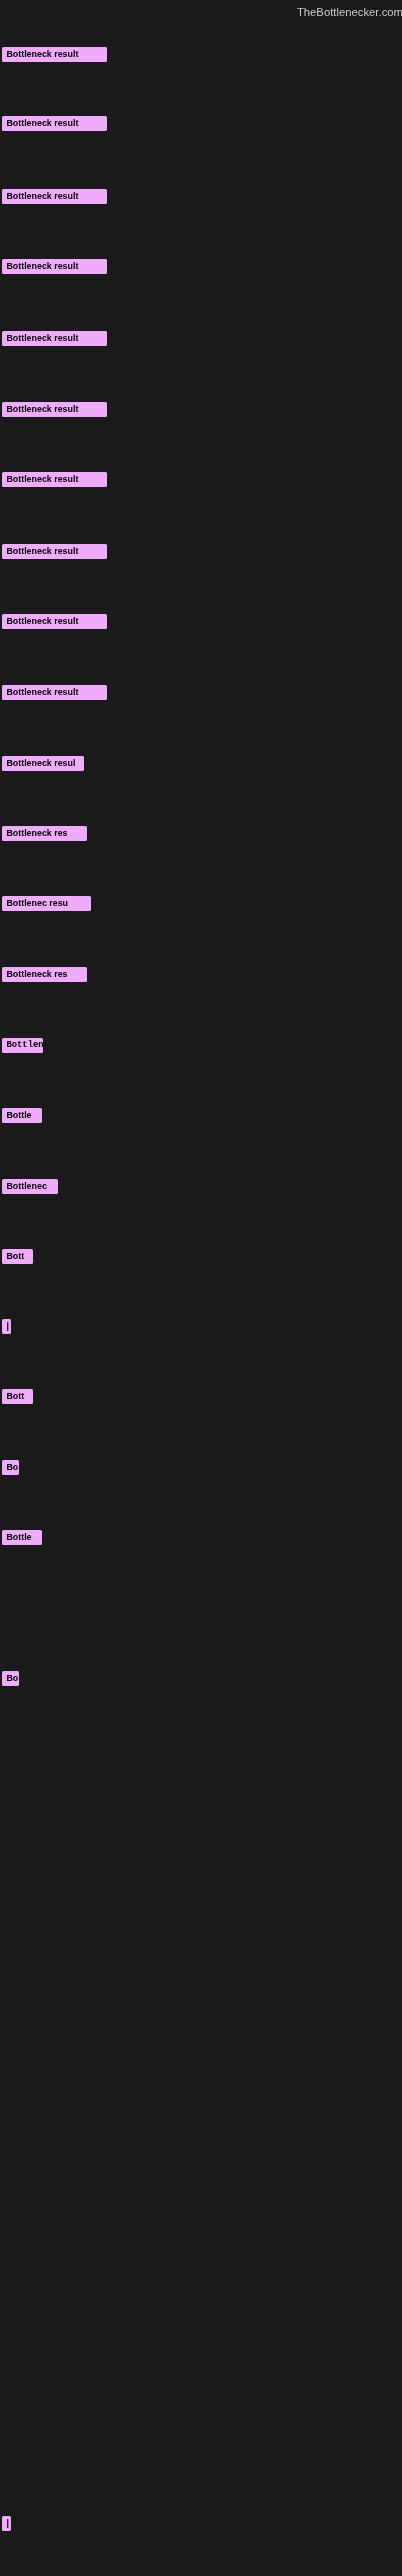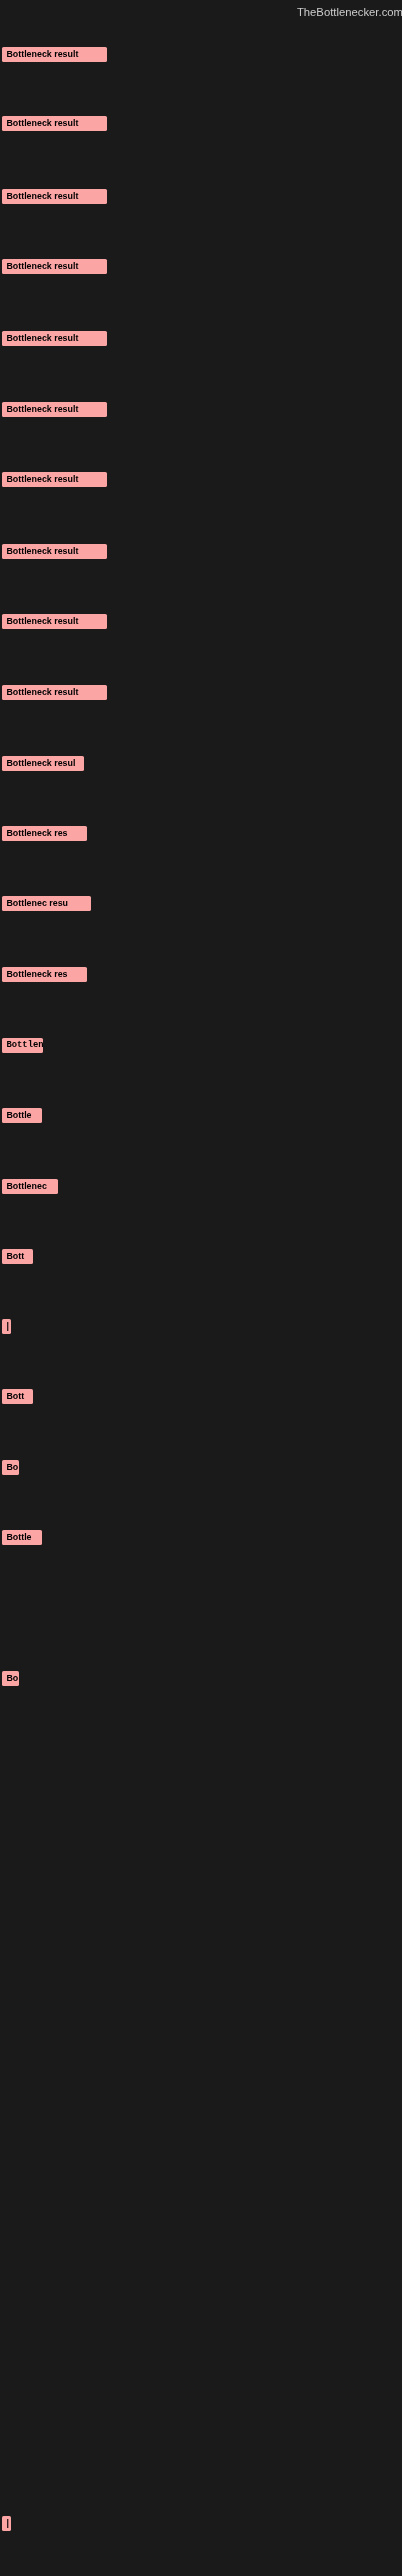--- a/index.html
+++ b/index.html
@@ -19,21 +19,21 @@
     .site-title {
       text-align: right;
       color: #cccccc;
       font-size: 11.3px;
       padding: 6.4px 0;
       font-weight: normal;
     }
 
     .badge {
       display: inline-block;
-      background-color: #fca5a5;
+      background-color: #f0abfc;
       color: #000000;
       font-size: 8.9px;
       font-weight: bold;
       padding: 2.4px 4.8px;
       border-radius: 1.6px;
       white-space: nowrap;
       overflow: hidden;
     }
 
     .badge-row {

